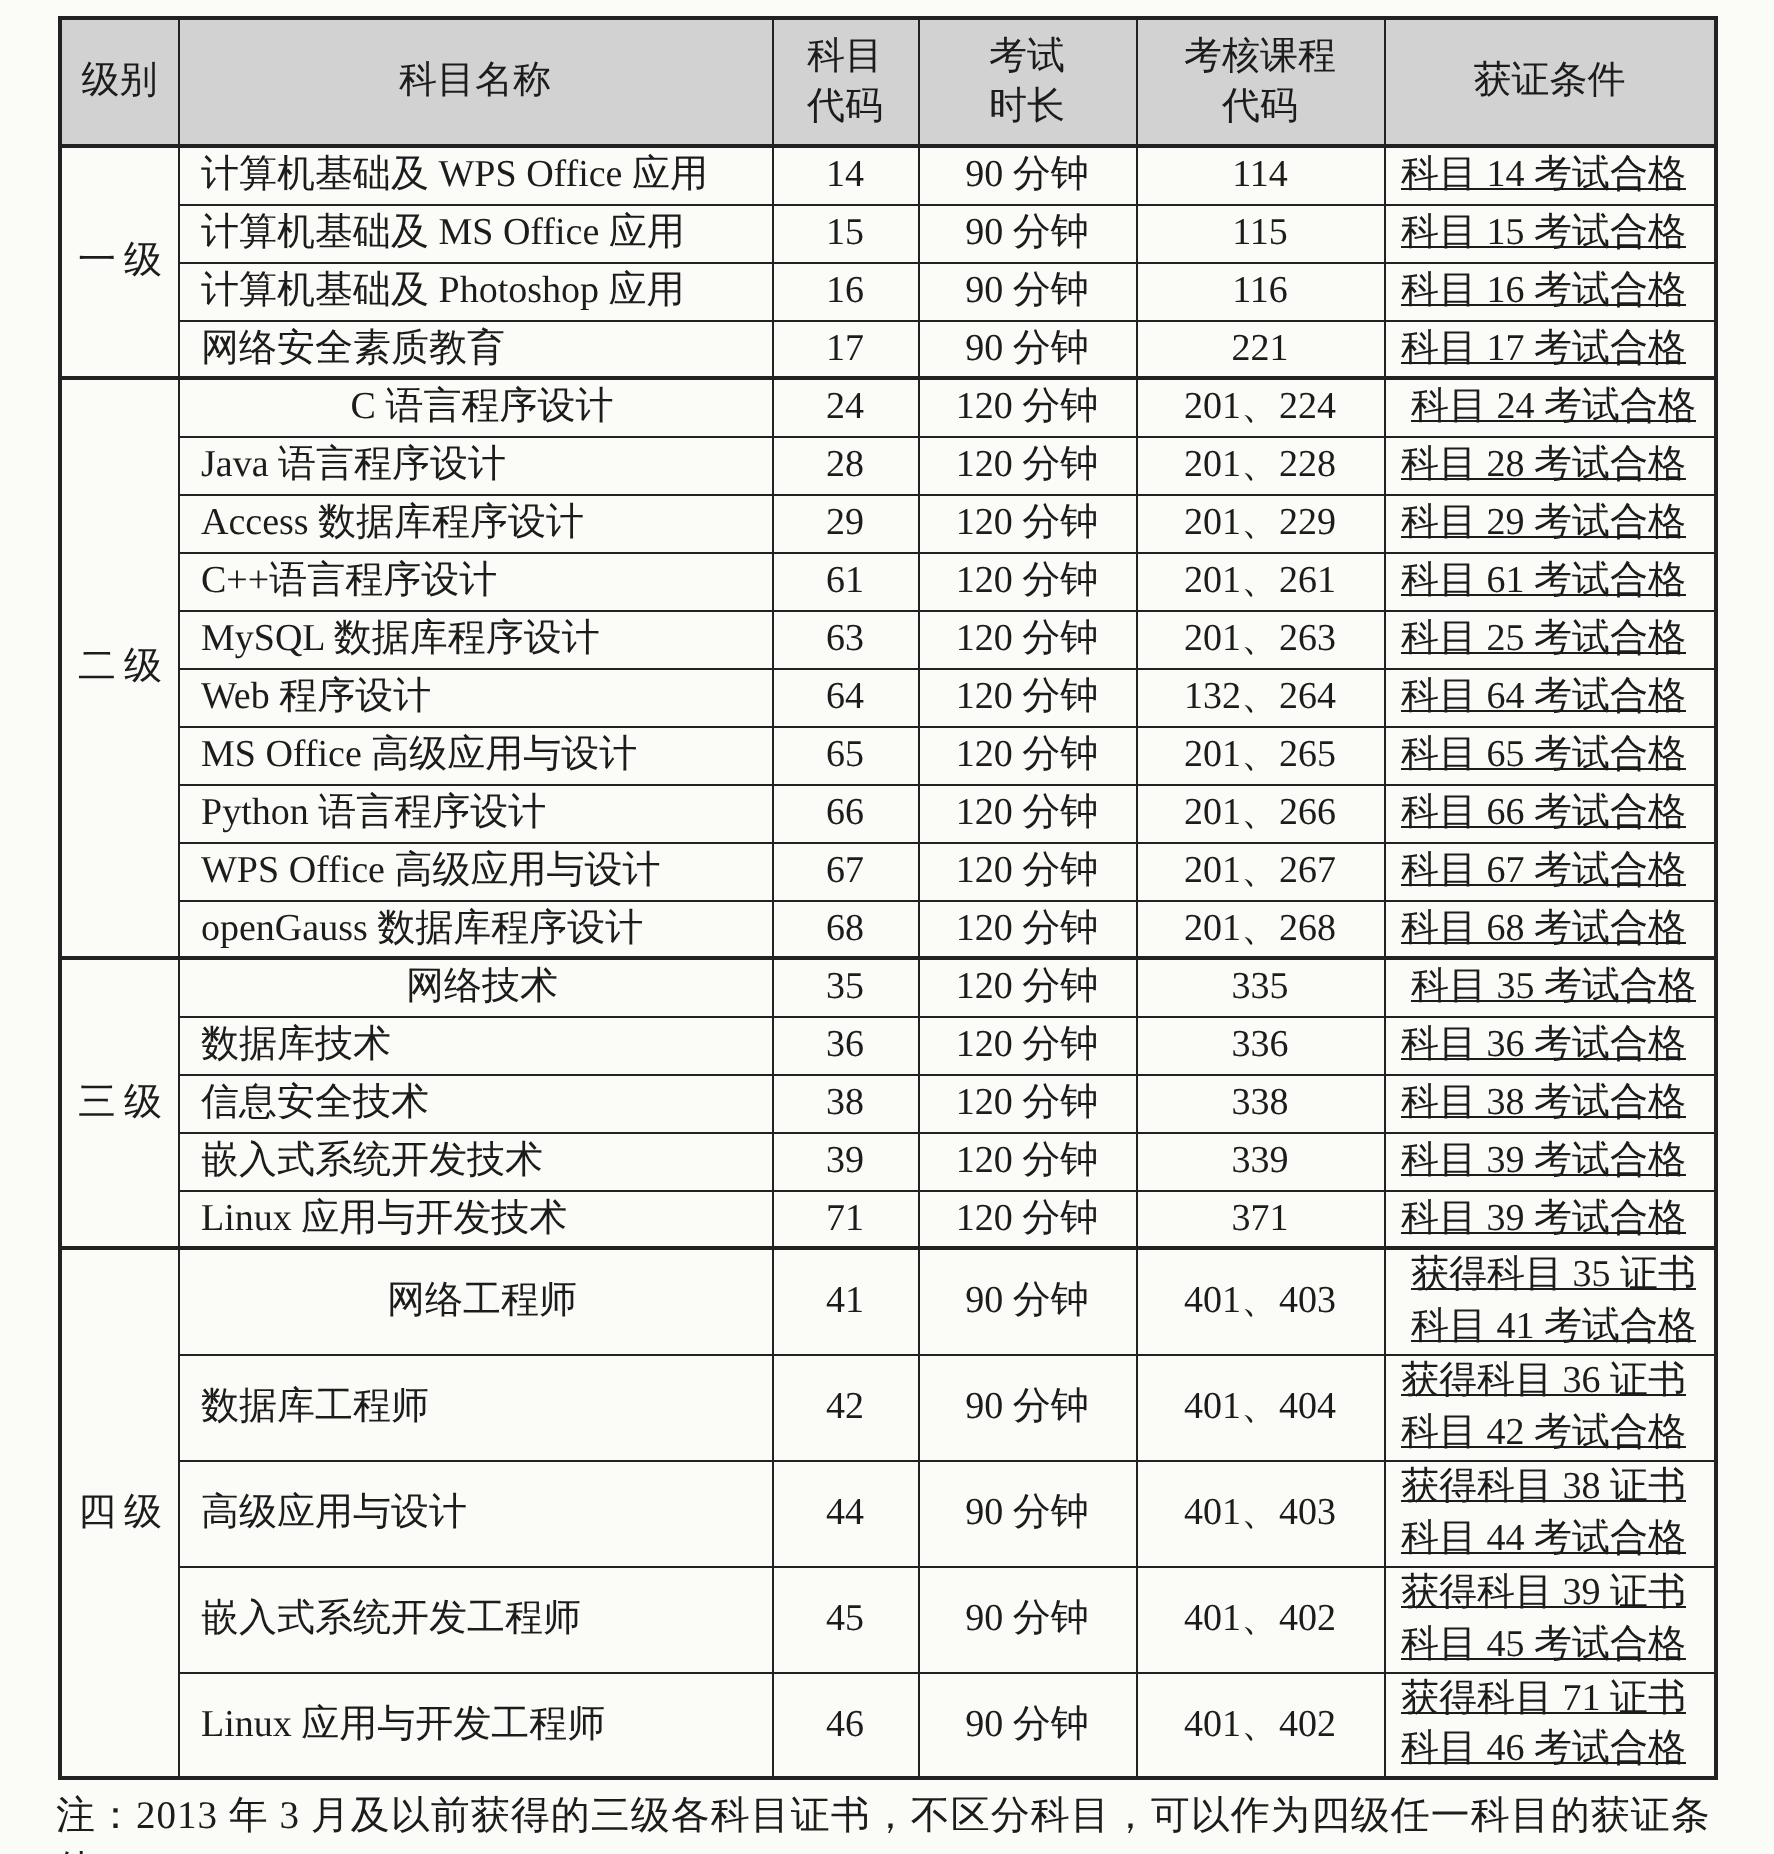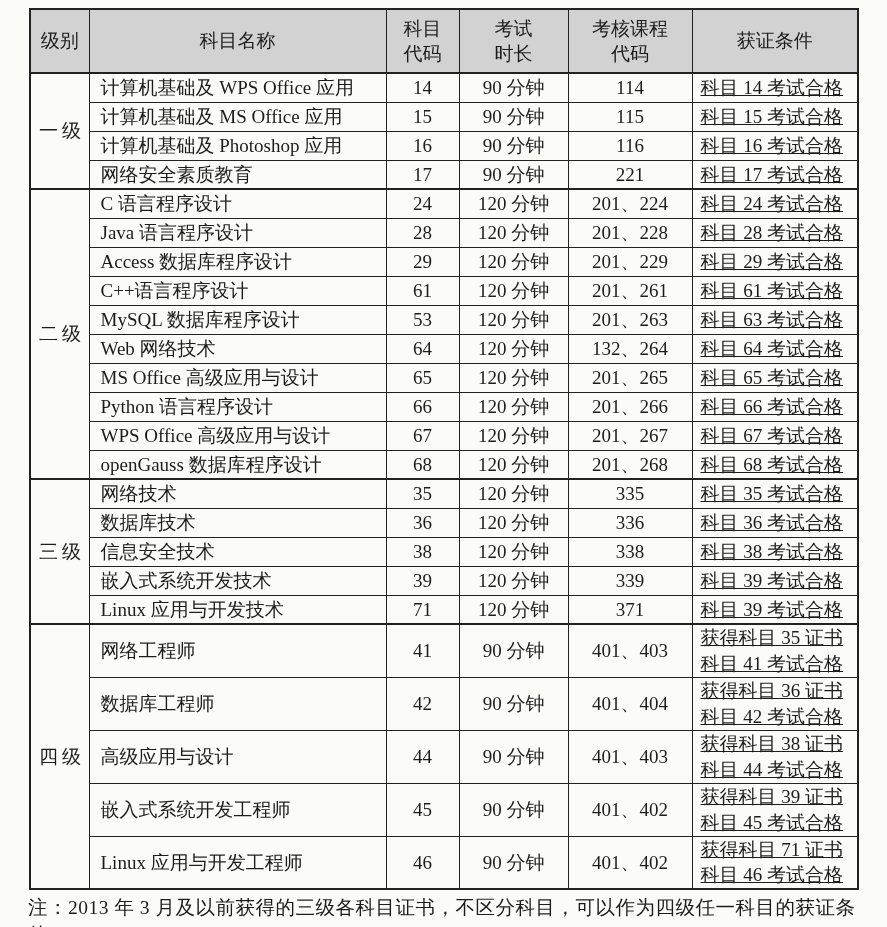--- a/index.html
+++ b/index.html
@@ -34,21 +34,21 @@
     vertical-align: middle;
     font-weight: normal;
     line-height: 1.32;
     overflow: hidden;
     white-space: nowrap;
   }
   thead tr { height: 64px; background: var(--header-bg, #d2d2d2); }
   thead th { border-bottom: 2px solid var(--border, #222); font-size: 19px; }
   tbody tr { height: 29px; }
   tbody tr.tall { height: 53px; }
-  tbody tr.section-start td { border-top: 2px solid var(--border, #222); }
+  tbody tr.section-start td { border-top: 2px solid var(--border, #222); text-align: center; }
   td.level-cell { letter-spacing: 4px; padding-left: 8px; font-family: Liberation Serif, serif; }
   td.subject { text-align: left; padding-left: 11px; font-family: Liberation Serif, serif; }
   td.cert { text-align: left; padding-left: 8px; white-space: normal; line-height: 1.34; text-decoration: underline; }
   .footnote {
     position: absolute; left: 28px; top: 894px;
     width: 840px;
     font-size: 19.5px;
     letter-spacing: 0.5px;
   }
 </style>
@@ -129,27 +129,27 @@
         </tr>
         <tr>
           <td class="subject">C++语言程序设计</td>
           <td class="code">61</td>
           <td class="duration">120 分钟</td>
           <td class="courses">201、261</td>
           <td class="cert">科目 61 考试合格</td>
         </tr>
         <tr>
           <td class="subject">MySQL 数据库程序设计</td>
-          <td class="code">53</td>
+          <td class="code">63</td>
           <td class="duration">120 分钟</td>
           <td class="courses">201、263</td>
-          <td class="cert">科目 63 考试合格</td>
-        </tr>
-        <tr>
-          <td class="subject">Web 网络技术</td>
+          <td class="cert">科目 25 考试合格</td>
+        </tr>
+        <tr>
+          <td class="subject">Web 程序设计</td>
           <td class="code">64</td>
           <td class="duration">120 分钟</td>
           <td class="courses">132、264</td>
           <td class="cert">科目 64 考试合格</td>
         </tr>
         <tr>
           <td class="subject">MS Office 高级应用与设计</td>
           <td class="code">65</td>
           <td class="duration">120 分钟</td>
           <td class="courses">201、265</td>

